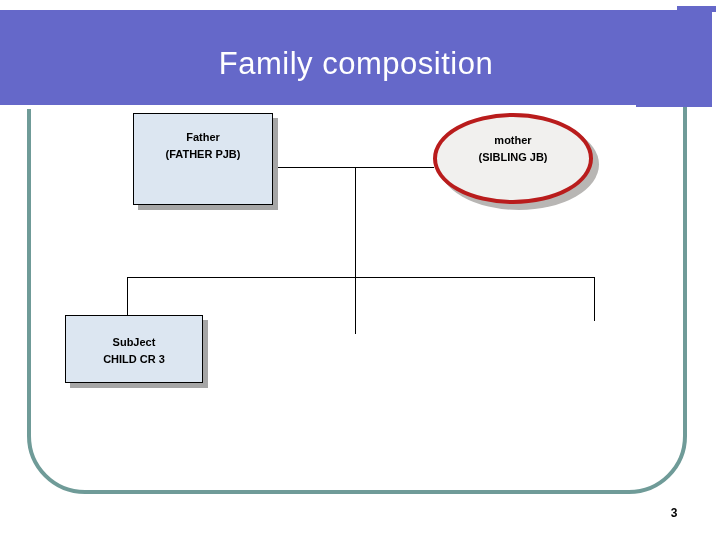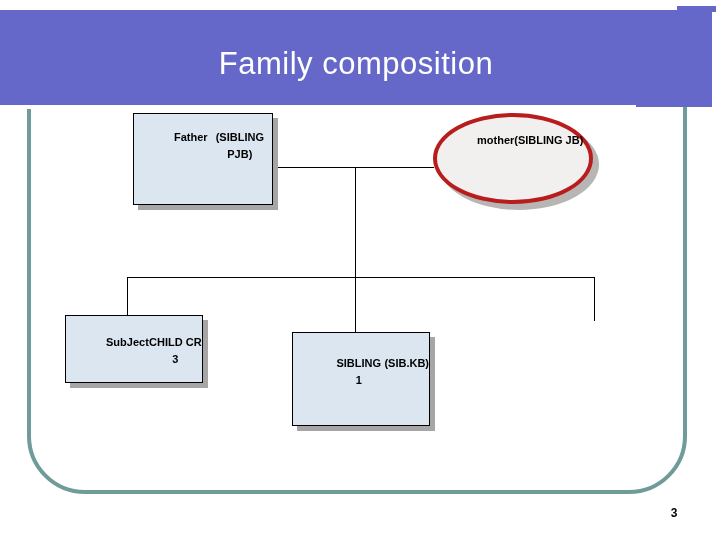--- a/index.html
+++ b/index.html
@@ -45,25 +45,24 @@
   #conn-parents    {left:273px;top:167px;width:161px;height:1px;}
   #conn-stem       {left:355px;top:167px;width:1px;height:111px;}
   #conn-rail       {left:127px;top:277px;width:468px;height:1px;}
   #conn-drop-left  {left:127px;top:277px;width:1px;height:40px;}
   #conn-drop-mid   {left:355px;top:277px;width:1px;height:57px;}
   #conn-drop-right {left:594px;top:277px;width:1px;height:44px;}
 
   
   .node{
     position:absolute;box-sizing:border-box;z-index:2;
-    display:flex;flex-direction:row;align-items:flex-start;
+    display:flex;flex-direction:column;align-items:center;
     text-align:center;
     font-size:11px;font-weight:bold;line-height:17px;
     color:var(--node_text,#000);
-    padding-left:40px;
   }
   .rect{
     background:var(--rect_fill,#dce6f1);
     border:1px solid #000;
     box-shadow:5px 5px 0 var(--rect_shadow,#a6a6a6);
   }
   .ellipse{
     background:var(--ellipse_fill,#f1f0ee);
     border:4px solid #b91c1c;border-radius:50%;
     box-shadow:6px 6px 0 var(--ellipse_shadow,#b8b6b4);
@@ -94,34 +93,30 @@
 
   <div class="line" id="conn-parents"></div>
   <div class="line" id="conn-stem"></div>
   <div class="line" id="conn-rail"></div>
   <div class="line" id="conn-drop-left"></div>
   <div class="line" id="conn-drop-mid"></div>
   <div class="line" id="conn-drop-right"></div>
 
   <div class="node rect" id="node-father">
     <span>Father</span>
-    <span>(SIBLING PJB)</span>
+    <span>(FATHER PJB)</span>
   </div>
 
   <div class="node ellipse" id="node-mother">
     <span>mother</span>
     <span>(SIBLING JB)</span>
   </div>
 
   <div class="node rect" id="node-subject">
     <span>SubJect</span>
     <span>CHILD CR 3</span>
   </div>
 
-  <div class="node rect" id="node-sibling1">
-    <span>SIBLING 1</span>
-    <span>(SIB.KB)</span>
-  </div>
 
 
   <div class="page-number">3</div>
 
 </div>
 
 </body></html>

